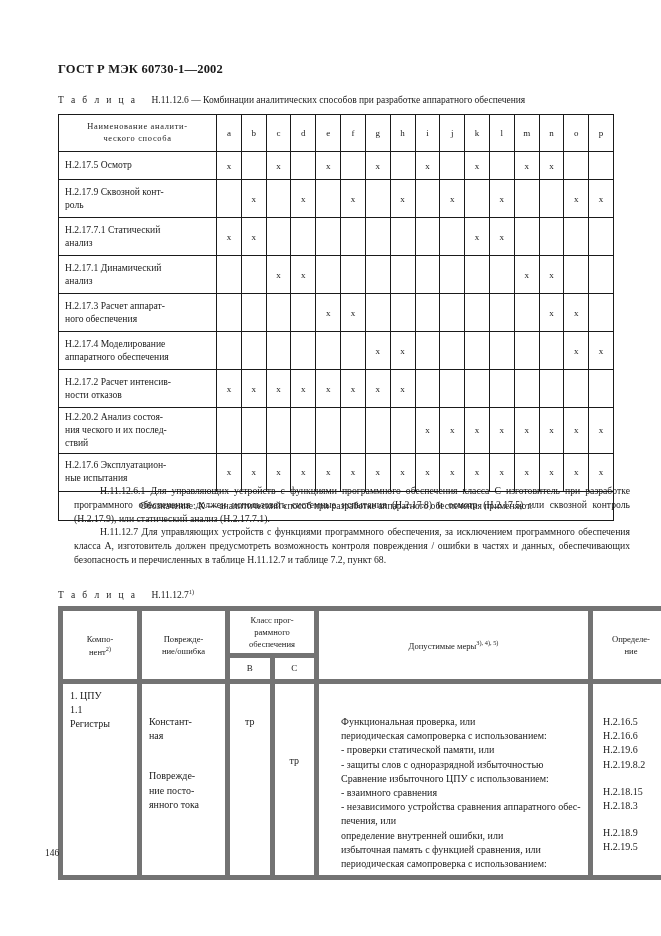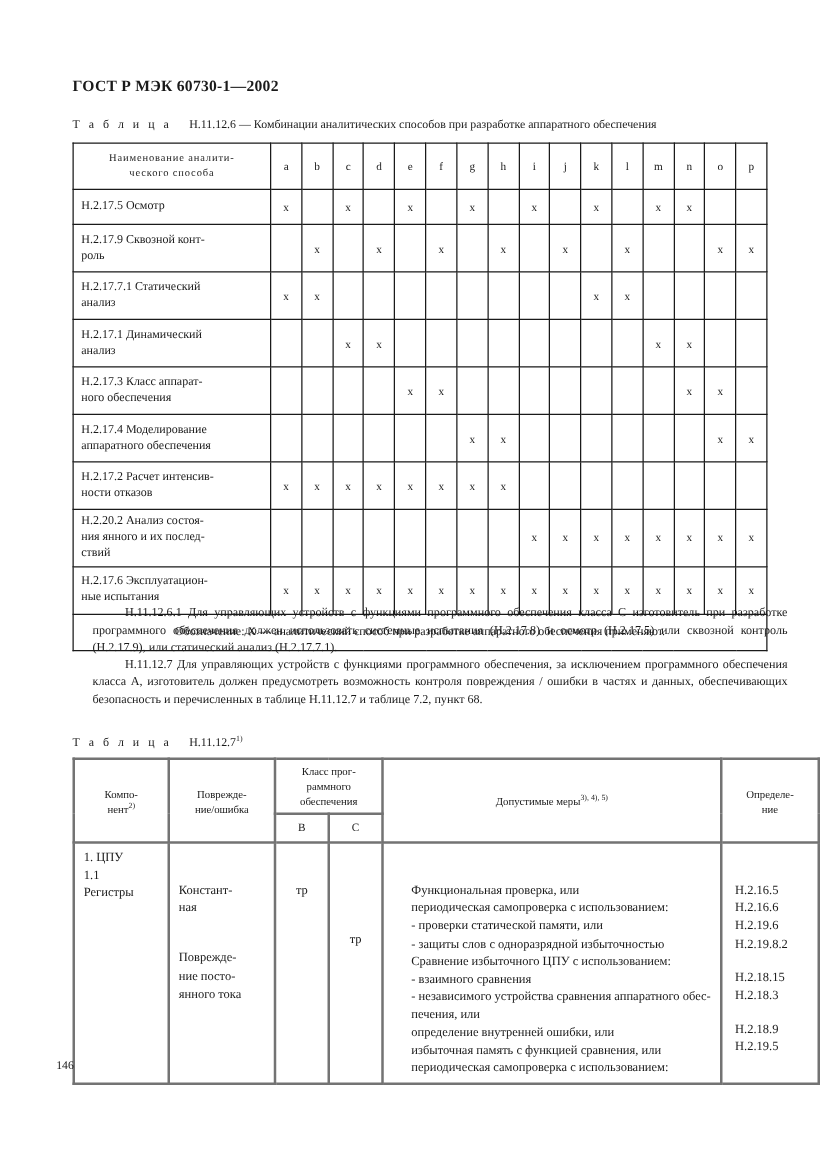--- a/index.html
+++ b/index.html
@@ -115,21 +115,21 @@
   .t2 {
     position: absolute;
     left: 58px;
     top: 606px;
     width: 556px;
     border-collapse: collapse;
     table-layout: fixed;
     font-size: 9px;
   }
   .t2 td {
-    border: 2px solid #737373;
+    border: 5px solid #737373;
     padding: 0;
     vertical-align: top;
     font-weight: normal;
   }
   .t2 thead td {
     text-align: center;
     vertical-align: middle;
     font-size: 8.6px;
     line-height: 1.4;
     padding: 3px 3px;
@@ -282,21 +282,21 @@
           <td class="mark"></td>
           <td class="mark"></td>
           <td class="mark"></td>
           <td class="mark">x</td>
           <td class="mark">x</td>
           <td class="mark"></td>
           <td class="mark"></td>
         </tr>
         <tr class="r-tall">
           <td class="rowname">
-            <div>Н.2.17.3 Класс аппарат-</div>
+            <div>Н.2.17.3 Расчет аппарат-</div>
             <div>ного обеспечения</div>
           </td>
           <td class="mark"></td>
           <td class="mark"></td>
           <td class="mark"></td>
           <td class="mark"></td>
           <td class="mark">x</td>
           <td class="mark">x</td>
           <td class="mark"></td>
           <td class="mark"></td>
@@ -349,21 +349,21 @@
           <td class="mark"></td>
           <td class="mark"></td>
           <td class="mark"></td>
           <td class="mark"></td>
           <td class="mark"></td>
           <td class="mark"></td>
         </tr>
         <tr class="r-tall">
           <td class="rowname">
             <div>Н.2.20.2  Анализ состоя-</div>
-            <div>ния янного и их послед-</div>
+            <div>ния ческого и их послед-</div>
             <div>ствий</div>
           </td>
           <td class="mark"></td>
           <td class="mark"></td>
           <td class="mark"></td>
           <td class="mark"></td>
           <td class="mark"></td>
           <td class="mark"></td>
           <td class="mark"></td>
           <td class="mark"></td>

